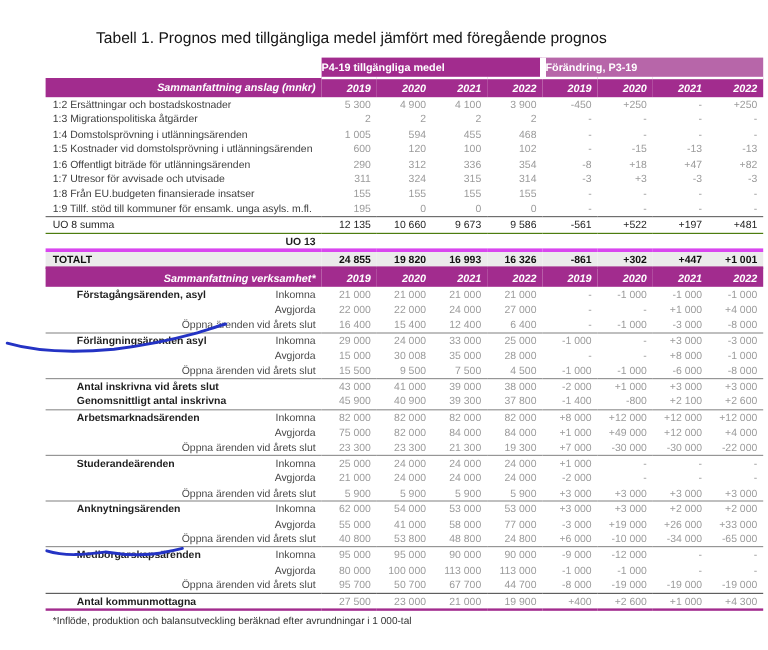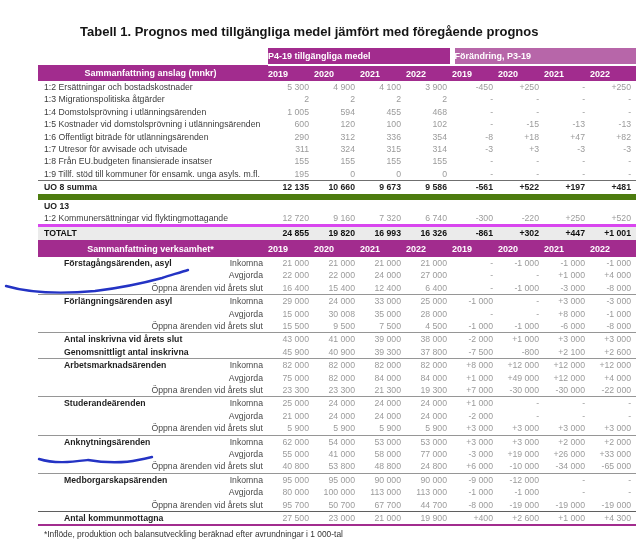--- a/index.html
+++ b/index.html
@@ -8,54 +8,54 @@
     --total-row-bg:#ebebeb;
     --pen-blue:#2433c4;
     --value-gray:#9b9b9b;
   }
   html,body{margin:0;padding:0;}
   body{
     width:640px;height:542px;background:#ffffff;position:relative;overflow:hidden;
     font-family:"Liberation Sans", sans-serif;-webkit-font-smoothing:antialiased;
   }
   .title{
-    font-size:13px;font-weight:bold;color:#151515;
+    font-size:13px;font-weight:normal;color:#151515;
     margin:24px 0 9px 80px;white-space:nowrap;
   }
   table.tbl{
     border-collapse:collapse;table-layout:fixed;width:598px;margin-left:38px;
   }
   col.lblcol{width:230px;}
   col.valcol{width:46px;}
   
   tr.grp td.gspacer{background:#fff;border:none;}
   tr.grp th{
     color:#fff;font-size:9px;font-weight:bold;text-align:left;
     height:16px;padding:0;border-bottom:2px solid #fff;
   }
   th.g1{background:var(--header-magenta);border-right:5px solid #fff;}
   th.g2{background:var(--header-magenta-light);}
   
   tr.hdr th{
     background:var(--header-magenta);color:#fff;font-size:9px;font-weight:bold;
     height:15px;padding:0 5px 0 0;
   }
-  th.hl{text-align:center;padding-left:6px;white-space:nowrap;}
-  th.hy{text-align:left;}
+  th.hl{text-align:right;padding-left:6px;white-space:nowrap;font-style:italic;}
+  th.hy{text-align:right;font-style:italic;}
   
   td{font-size:8.7px;height:12.4px;line-height:12.4px;padding:0 5px 0 0;}
   td.lbl{
     text-align:left;padding-left:6px;color:#3d3d3d;white-space:nowrap;overflow:visible;
   }
   td.val{text-align:right;color:var(--value-gray);}
   .glabel{font-weight:bold;color:#1f1f1f;float:left;margin-left:20px;}
   .sub{float:right;color:#4a4a4a;}
-  tr.summary td{font-weight:bold;color:#1f1f1f;border-top:1px solid #6f6f6f;border-bottom:6px solid #4d7c0f;margin-left:16px;}
+  tr.summary td{font-weight:normal;color:#1f1f1f;border-top:1px solid #6f6f6f;border-bottom:1px solid #4d7c0f;margin-left:16px;}
   tr.summary td.val{color:#1f1f1f;}
-  tr.boldlbl td.lbl{font-weight:bold;color:#1f1f1f;}
+  tr.boldlbl td.lbl{font-weight:bold;color:#1f1f1f;text-align:right;}
   tr.total td{
     background:var(--total-row-bg);font-weight:bold;color:#101010;
     border-top:3px solid #d946ef;border-bottom:2px solid var(--header-magenta);
   }
   tr.total td.val{color:#101010;}
   tr.blocksep td{border-top:1px solid #969696;}
   tr.kommun td{border-top:1px solid #5f5f5f;border-bottom:2px solid var(--header-magenta);}
   .footnote{
     font-size:8.4px;color:#333;margin:3px 0 0 44px;white-space:nowrap;
   }
@@ -202,31 +202,20 @@
         <td class="lbl">UO 13</td>
         <td class="val"></td>
         <td class="val"></td>
         <td class="val"></td>
         <td class="val"></td>
         <td class="val"></td>
         <td class="val"></td>
         <td class="val"></td>
         <td class="val"></td>
       </tr>
-      <tr>
-        <td class="lbl">1:2 Kommunersättningar vid flyktingmottagande</td>
-        <td class="val">12 720</td>
-        <td class="val">9 160</td>
-        <td class="val">7 320</td>
-        <td class="val">6 740</td>
-        <td class="val">-300</td>
-        <td class="val">-220</td>
-        <td class="val">+250</td>
-        <td class="val">+520</td>
-      </tr>
       <tr class="total">
         <td class="lbl">TOTALT</td>
         <td class="val">24 855</td>
         <td class="val">19 820</td>
         <td class="val">16 993</td>
         <td class="val">16 326</td>
         <td class="val">-861</td>
         <td class="val">+302</td>
         <td class="val">+447</td>
         <td class="val">+1 001</td>
@@ -336,21 +325,21 @@
         <td class="val">+3 000</td>
       </tr>
       <tr>
         <td class="lbl">
           <span class="glabel">Genomsnittligt antal inskrivna</span>
         </td>
         <td class="val">45 900</td>
         <td class="val">40 900</td>
         <td class="val">39 300</td>
         <td class="val">37 800</td>
-        <td class="val">-7 500</td>
+        <td class="val">-1 400</td>
         <td class="val">-800</td>
         <td class="val">+2 100</td>
         <td class="val">+2 600</td>
       </tr>
       <tr class="blocksep">
         <td class="lbl">
           <span class="glabel">Arbetsmarknadsärenden</span>
           <span class="sub">Inkomna</span>
         </td>
         <td class="val">82 000</td>

